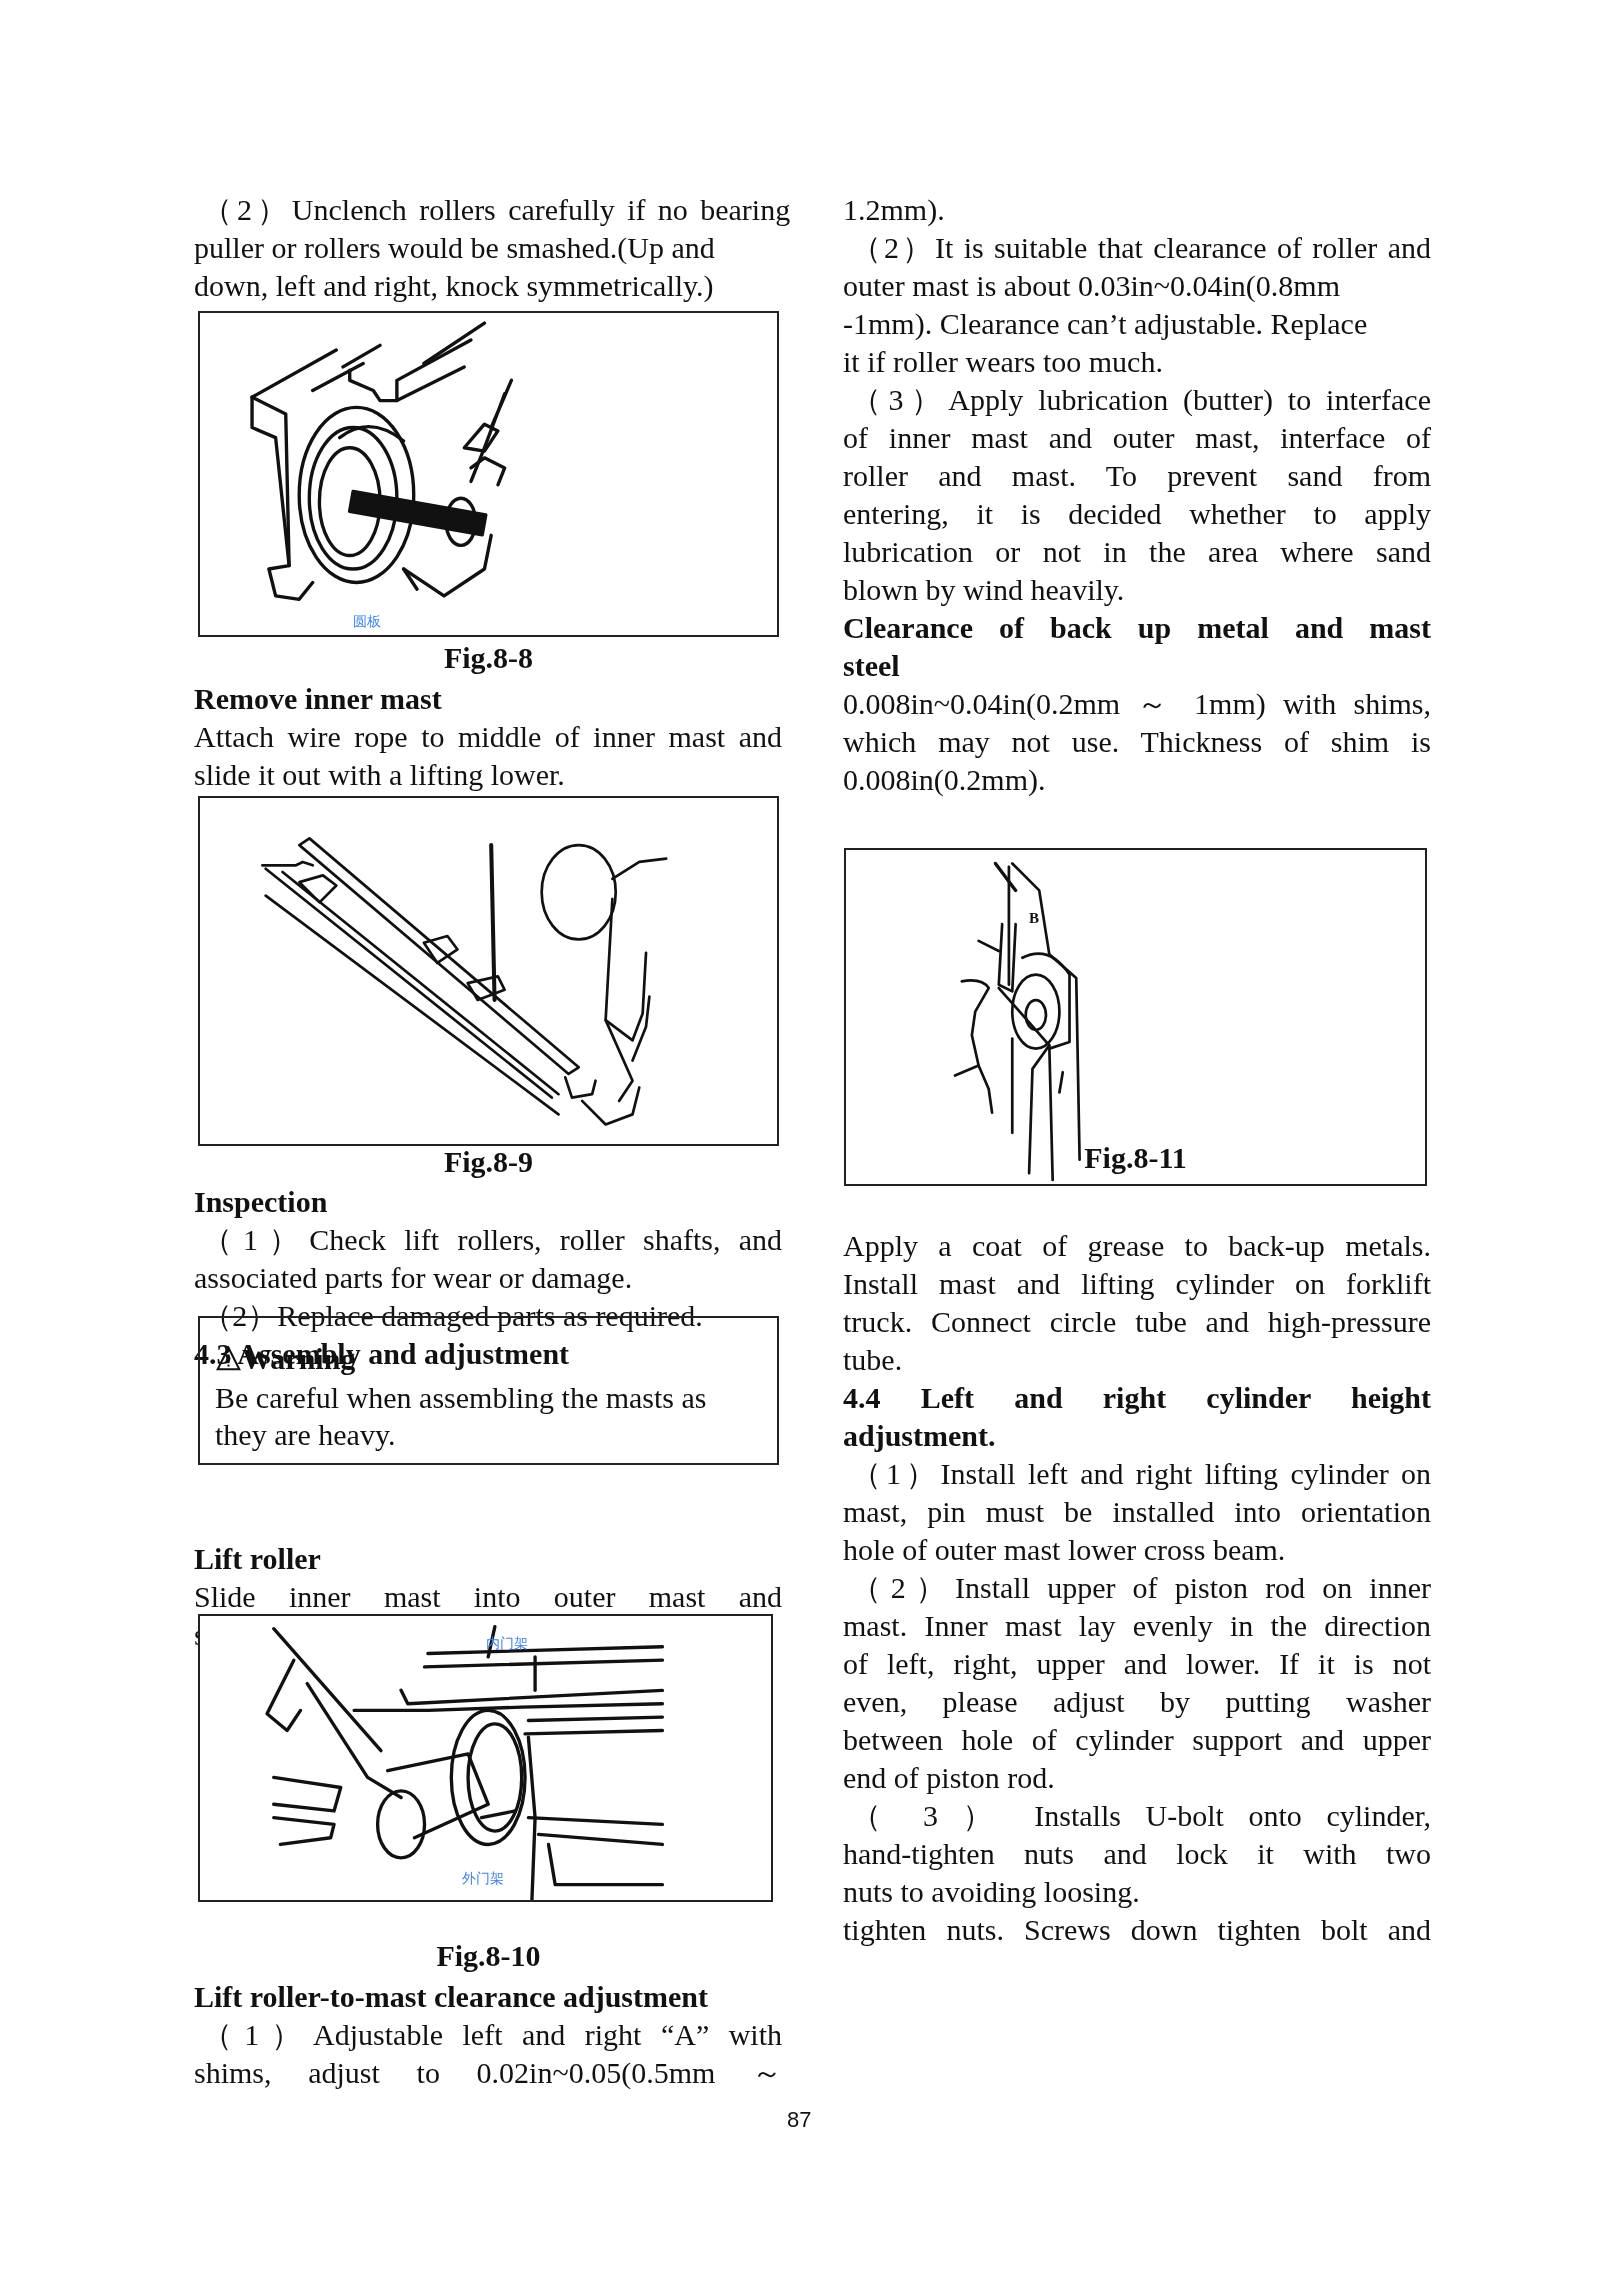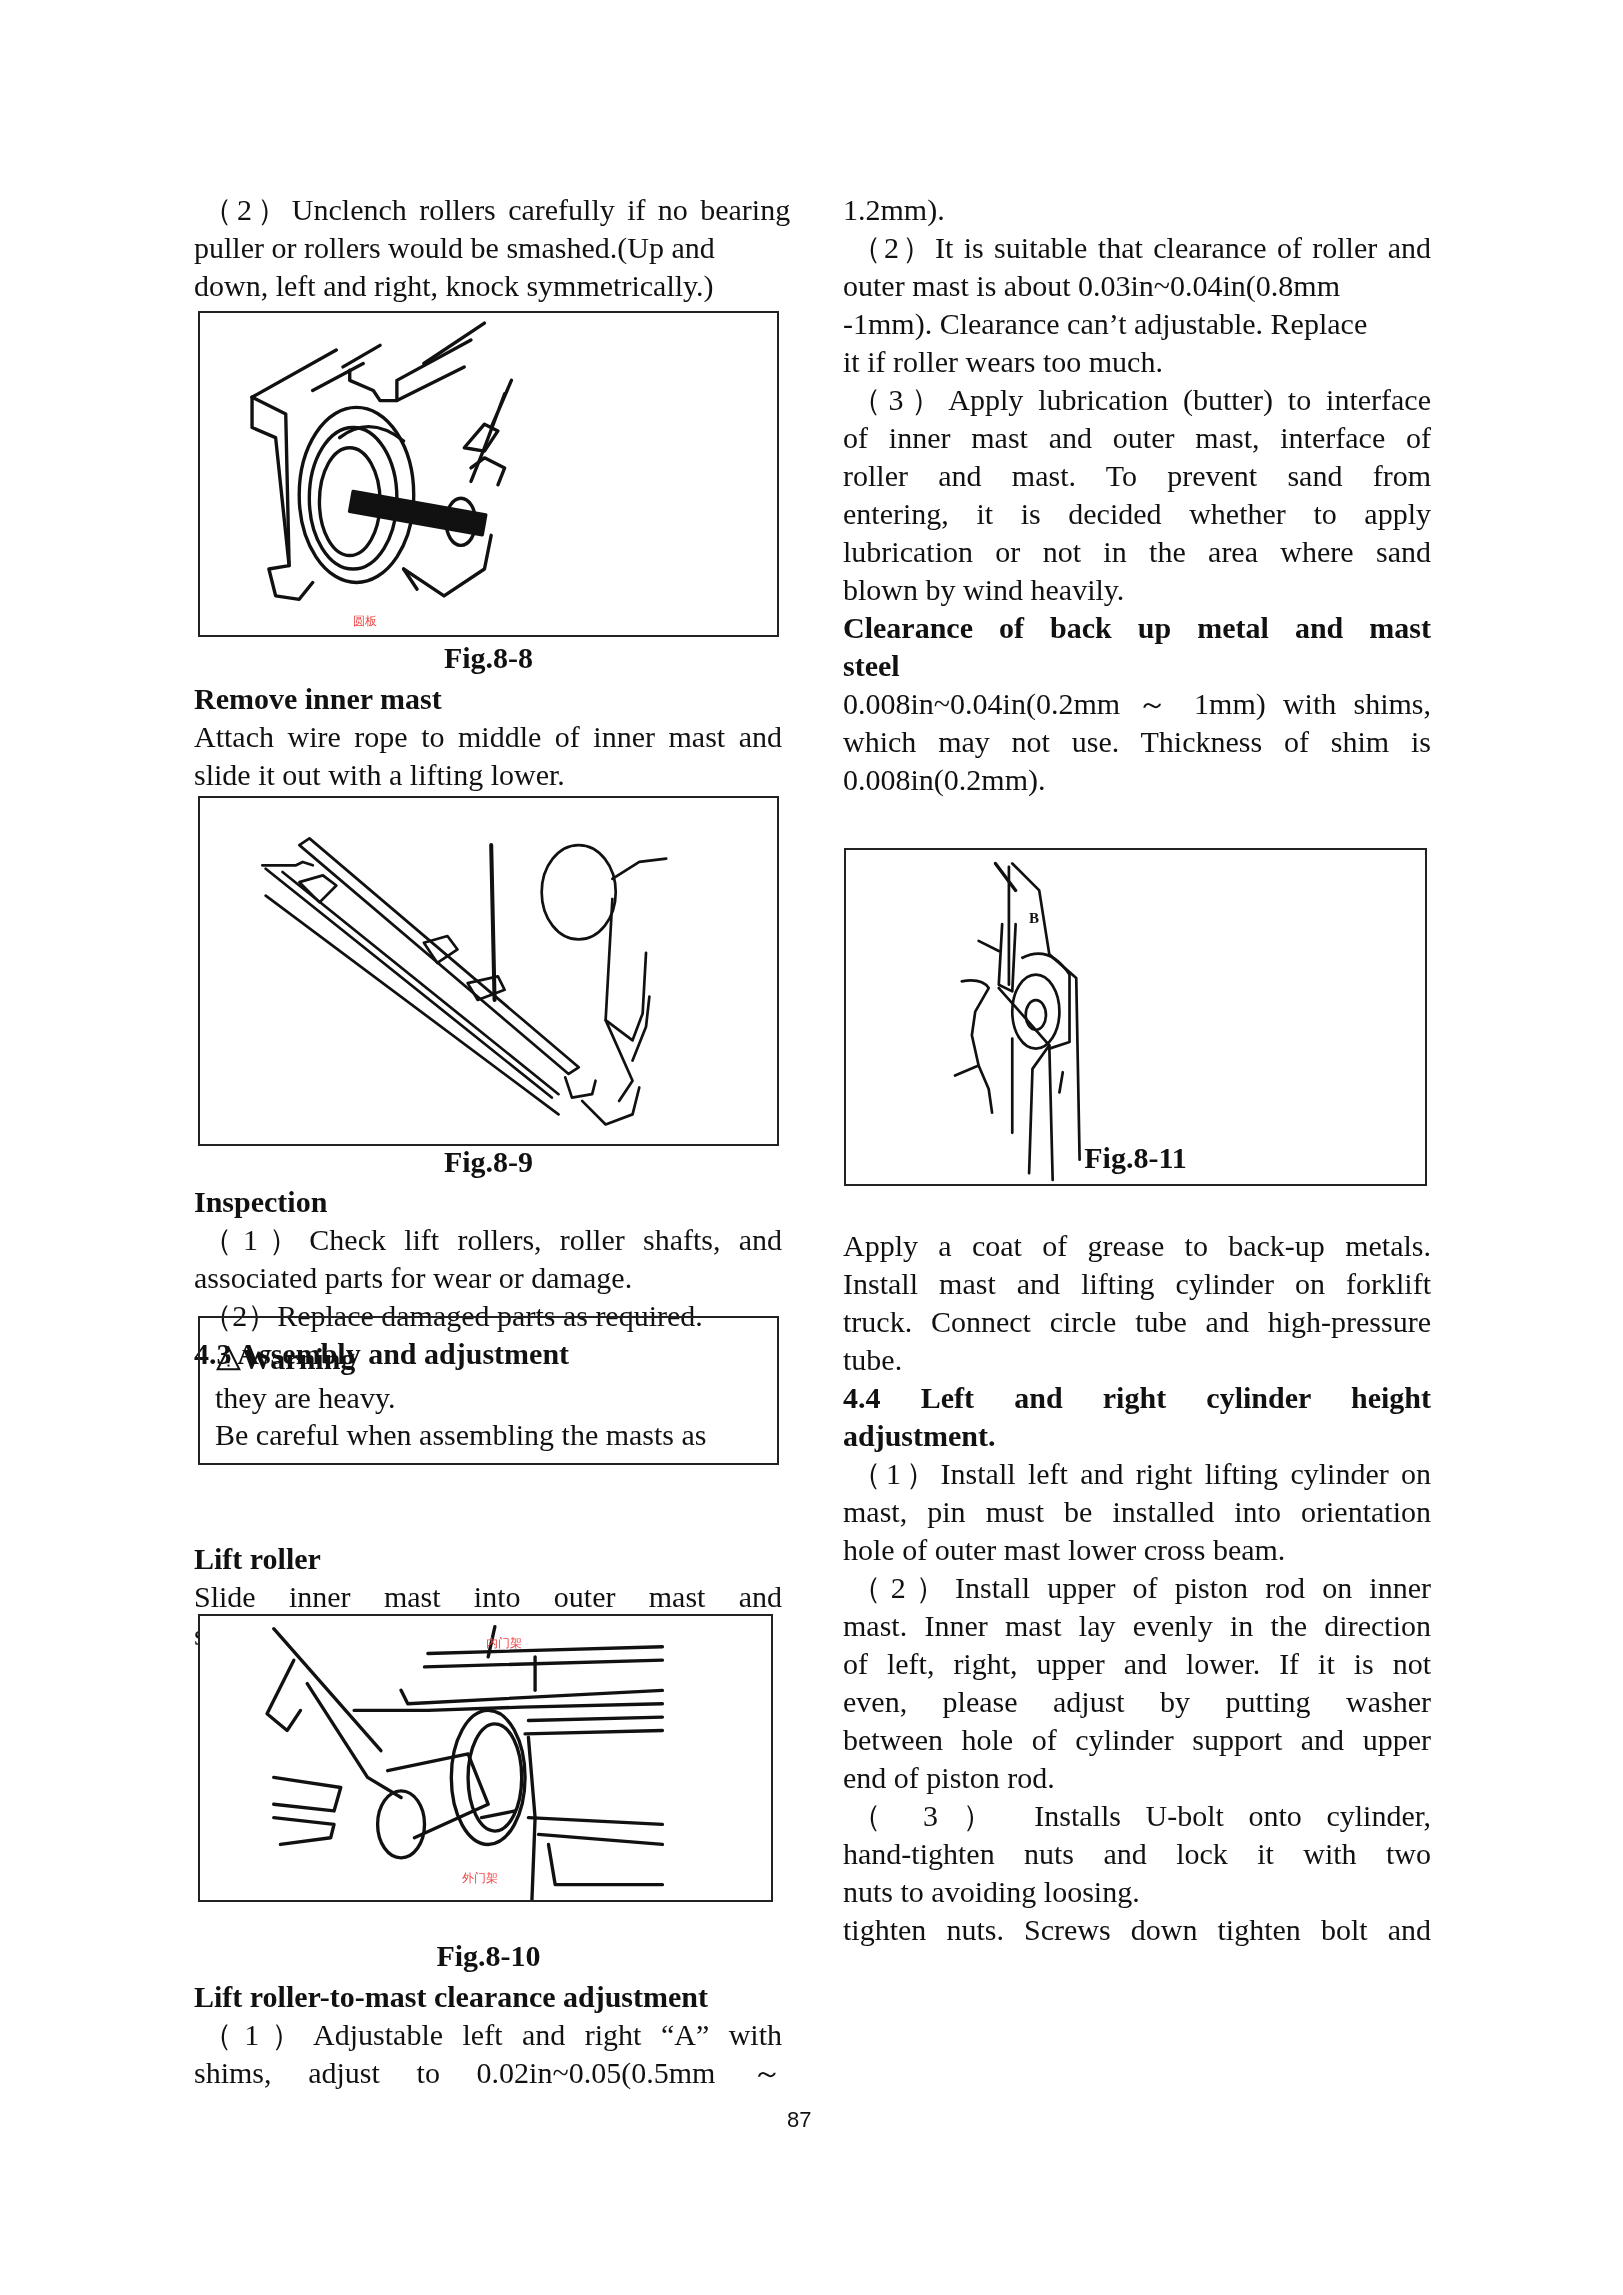--- a/index.html
+++ b/index.html
@@ -8,21 +8,21 @@
   p, .line { margin: 0; }
   .body { font-size: 30px; line-height: 38px; text-align: justify; }
   .head { font-weight: bold; font-size: 30px; line-height: 38px; }
   .indent { padding-left: 8.2px; }
   .figbox { position: absolute; border: 2px solid #222; background: #fff; box-sizing: border-box; }
   .figbox svg { position: absolute; left: 0; top: 0; width: 100%; height: 100%; }
   .figcap { position: absolute; font-weight: bold; font-size: 30px; text-align: center; }
   .warnbox { position: absolute; border: 2px solid #222; box-sizing: border-box; padding: 20.4px 15px 0 15px; }
   .warn-title { font-weight: bold; font-size: 30px; line-height: 41px; }
   .warn-icon { display: inline-block; width: 27px; height: 27px; vertical-align: -2.7px; }
-  .figlabel { position: absolute; font-family: Liberation Mono, monospace; font-size: 12px; color: #ef4444; }
+  .figlabel { position: absolute; font-family: Liberation Mono, monospace; font-size: 14px; color: #3b82f6; }
   .pageno { position: absolute; left: 787px; top: 2107px; font-family: "Liberation Sans", sans-serif; font-size: 22px; color: #111; }
   .abs { position: absolute; }
 </style>
 </head>
 <body>
 
 <div>
 
   <div class="abs body indent" style="left:194px; top:191px; width:588px;">
     <p class="j" style="text-align-last:justify;">（2）Unclench rollers carefully if no bearing</p>
@@ -93,22 +93,22 @@
 
   <div class="warnbox" style="left:198px; top:1316px; width:581px; height:149px;">
     <div class="warn-title">
       <svg class="warn-icon" viewBox="0 0 40 40">
         <path d="M20 4 L36 36 L4 36 Z" fill="none" stroke="#111" stroke-width="3"></path>
         <rect x="18.5" y="14" width="3" height="13" fill="#111"></rect>
         <rect x="18.5" y="29" width="3" height="3" fill="#111"></rect>
       </svg><span>Warning</span>
     </div>
     <div class="body" style="line-height:37px; text-align:left;">
+      <p>Be careful when assembling the masts as</p>
       <p>they are heavy.</p>
-      <p>Be careful when assembling the masts as</p>
     </div>
   </div>
 
   <div class="abs" style="left:194px; top:1540px; width:588px;">
     <p class="head">Lift roller</p>
     <div class="body">
       <p style="text-align-last:justify;">Slide inner mast into outer mast and</p>
       <p>securely attach lift rollers.</p>
     </div>
   </div>

